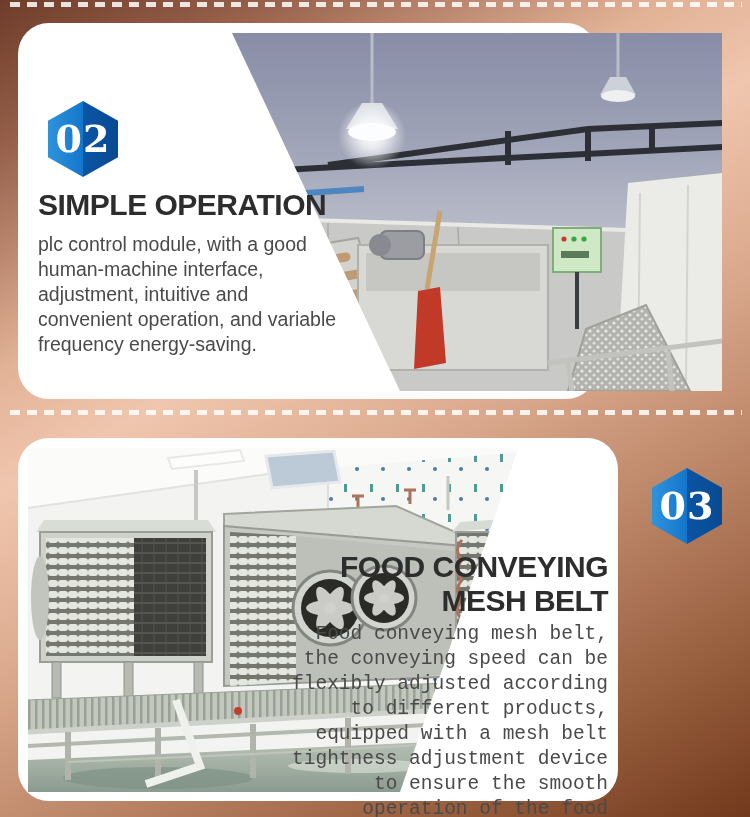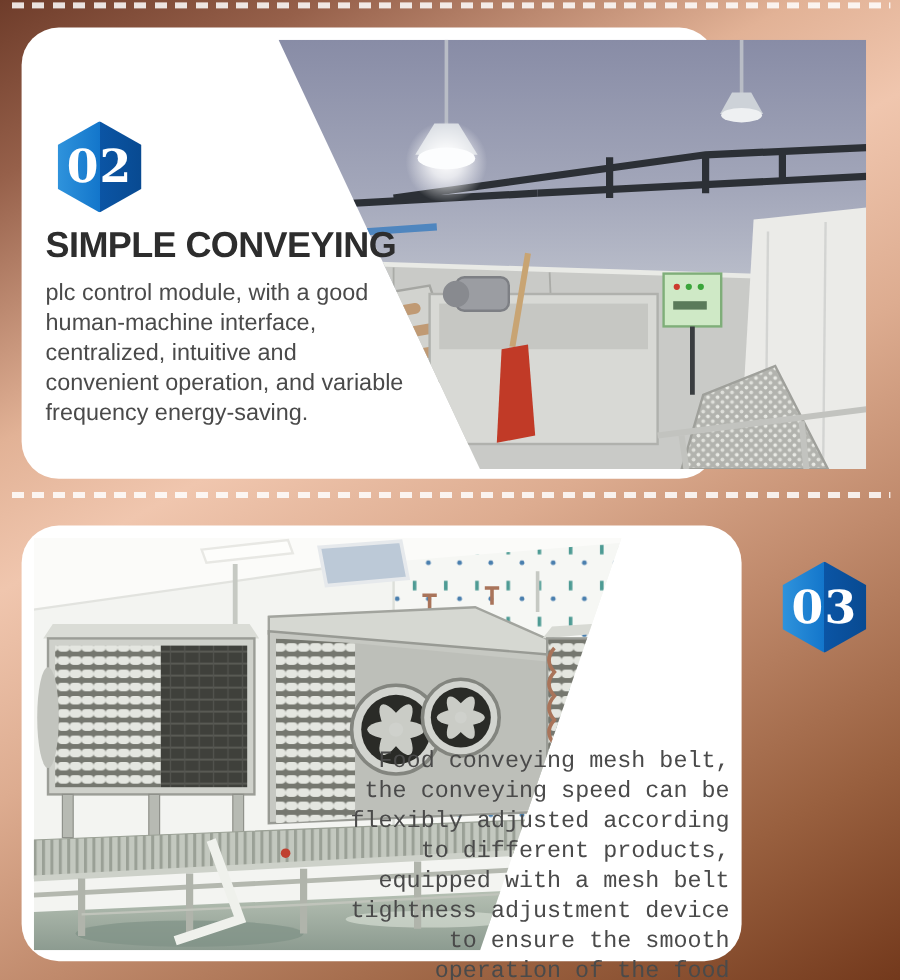--- a/index.html
+++ b/index.html
@@ -138,24 +138,24 @@
         <line x1="640" y1="318" x2="644" y2="358"></line>
       </g>
     </svg>
   </div>
 
   <div class="hexagon" id="hex-02">
     <span>02</span>
   </div>
 
   <div class="sec-title" id="title-1">
-    <span class="tline">SIMPLE CONVEYING</span>
-  </div>
-
-  <div class="sec-body" id="body-1">plc control module, with a good human-machine interface, centralized, intuitive and convenient operation, and variable frequency energy-saving.</div>
+    <span class="tline">SIMPLE OPERATION</span>
+  </div>
+
+  <div class="sec-body" id="body-1">plc control module, with a good human-machine interface, adjustment, intuitive and convenient operation, and variable frequency energy-saving.</div>
 </div>
 
 <div class="panel" id="panel-2">
 
   <div class="photo" id="photo-2">
     <svg viewBox="0 0 494 344" preserveAspectRatio="none">
       <defs>
         <pattern id="fins" width="10" height="11" patternUnits="userSpaceOnUse">
           <rect width="10" height="11" fill="#75776f"></rect>
           <rect width="10" height="7" rx="3" fill="#e4e6e0"></rect>
@@ -247,15 +247,19 @@
       <polyline points="40,314 225,306 410,296" stroke="#c0c4bb" stroke-width="2" fill="none"></polyline>
       <polyline points="148,252 172,318 118,336" stroke="#eff1ec" stroke-width="8" fill="none"></polyline>
       <circle cx="210" cy="263" r="4" fill="#c04030"></circle>
     </svg>
   </div>
 
   <div class="hexagon" id="hex-03">
     <span>03</span>
   </div>
 
+  <div class="sec-title" id="title-2">
+    <span class="tline">FOOD CONVEYING</span>
+    <span class="tline">MESH BELT</span>
+  </div>
 
   <div class="sec-body" id="body-2">Food conveying mesh belt, the conveying speed can be flexibly adjusted according to different products, equipped with a mesh belt tightness adjustment device to ensure the smooth operation of the food conveyor belt.</div>
 </div>
 
 </body></html>

